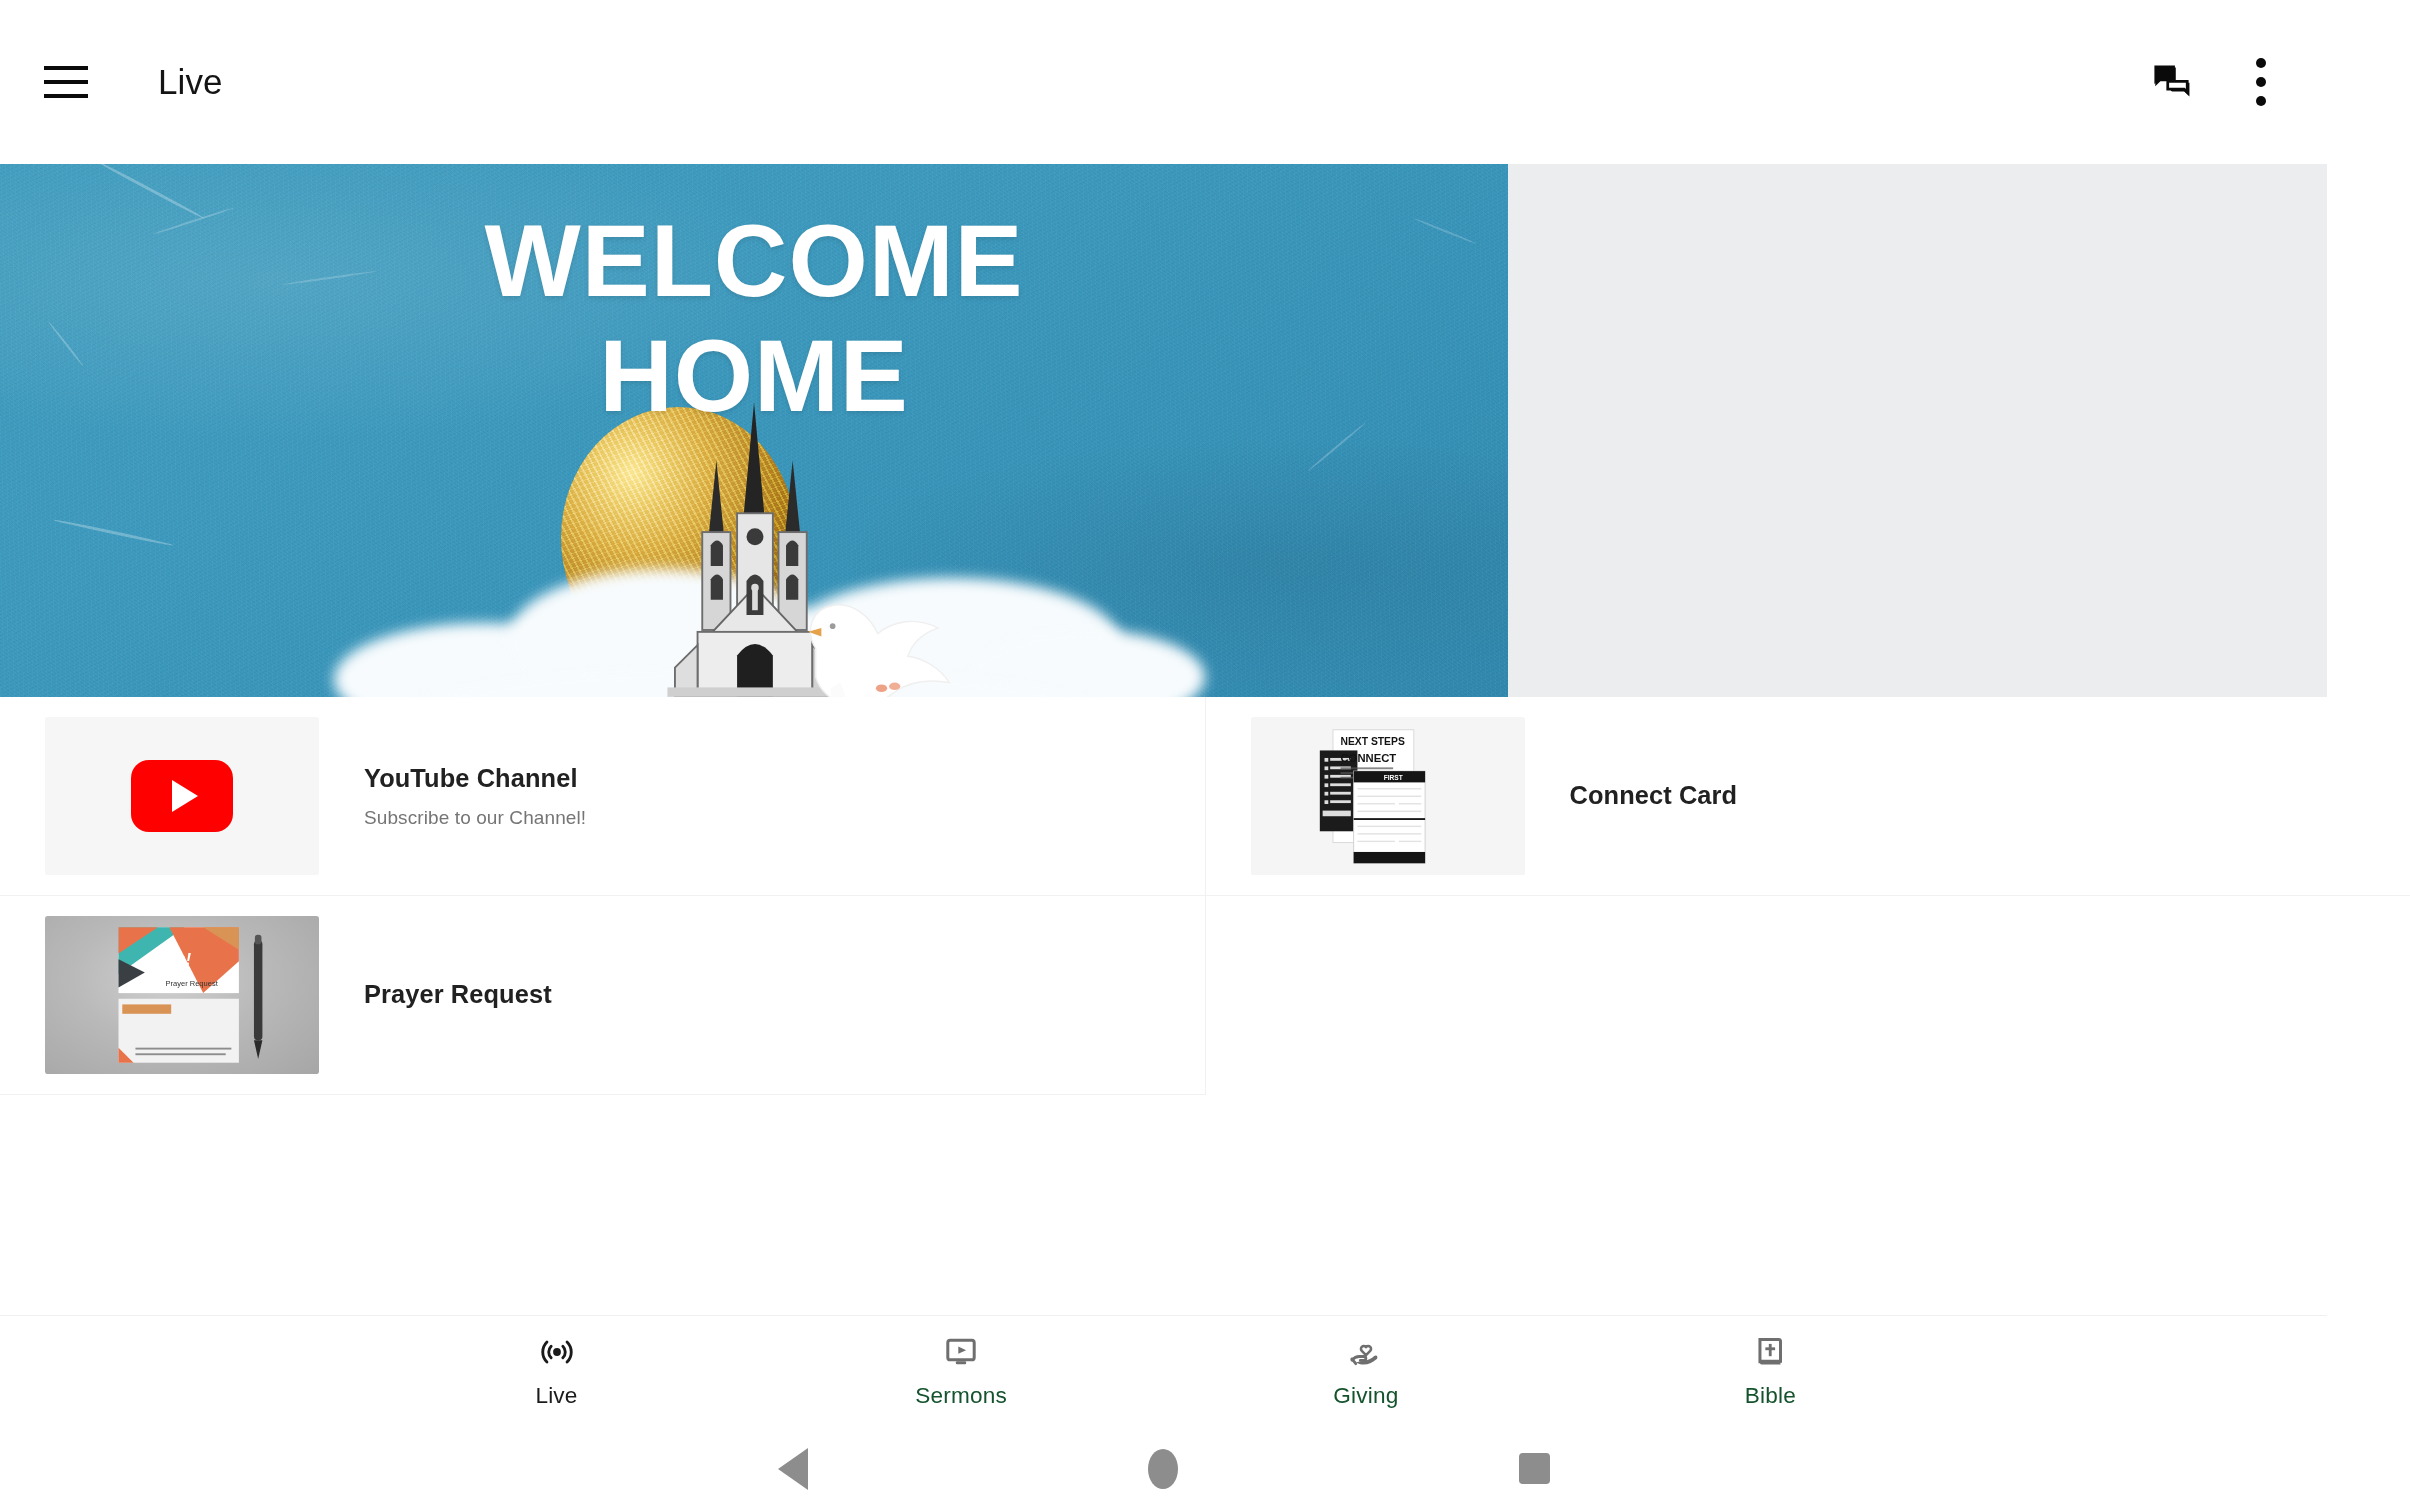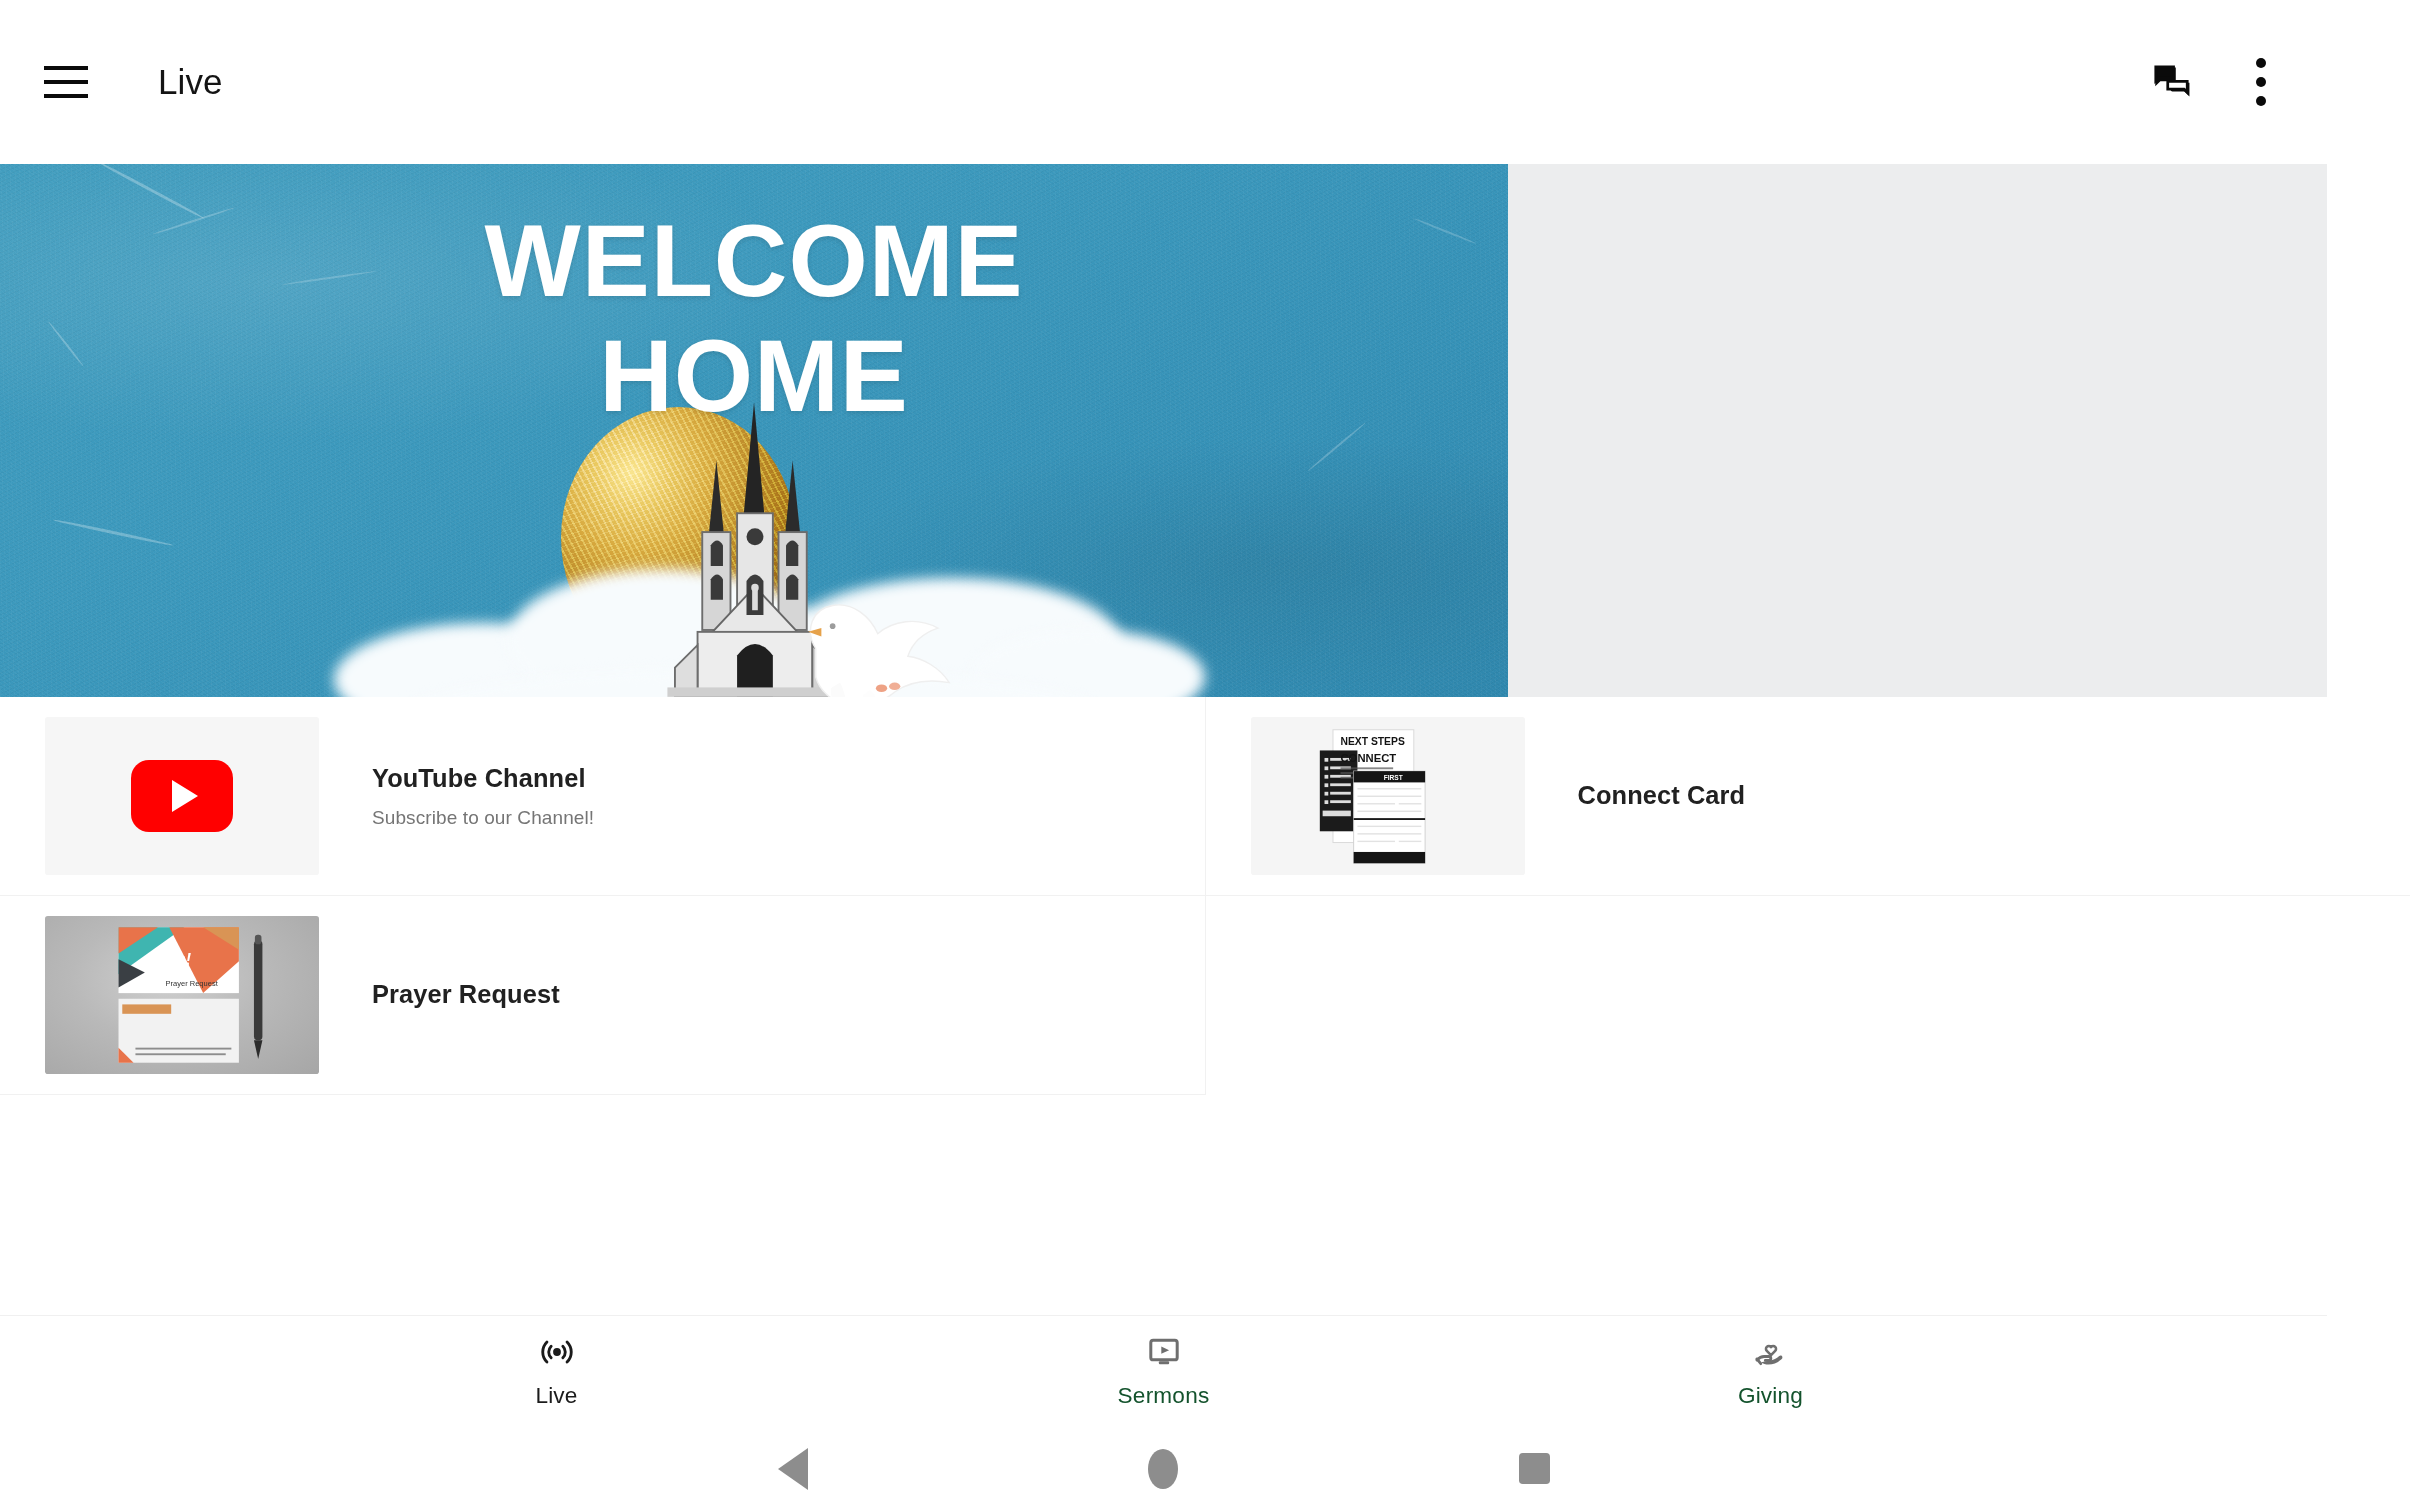--- a/index.html
+++ b/index.html
@@ -135,21 +135,21 @@
   }
   .cell {
     position: relative;
     min-height: 199px;
     background: #ffffff;
     display: flex; align-items: center;
     padding: 0;
     cursor: pointer;
   }
   .cell.bordered-right { border-right: 1.9px solid #f1f1f1; }
-  .cell.bordered-bottom { border-bottom: 1.9px solid #f1f1f1; gap: 8px; }
+  .cell.bordered-bottom { border-bottom: 1.9px solid #f1f1f1; }
   .cell.empty { cursor: default; }
 
   .thumb {
     width: 274px; height: 158px;
     margin-left: 45px;
     flex: 0 0 274px;
     border-radius: 2.8px;
     overflow: hidden;
     position: relative;
     background: #f5f5f5;
@@ -458,20 +458,31 @@
           <svg width="36" height="36" viewBox="0 0 24 24">
             <path d="M12.1 8.6l-.1.1-.1-.1a1.9 1.9 0 0 0-2.7 2.7l2.8 2.8 2.8-2.8a1.9 1.9 0 0 0-2.7-2.7z" fill="none" stroke="#6f6f6f" stroke-width="1.7"></path>
             <path d="M2.6 17.3c1.6-1.6 3.4-2.3 4.8-2.3h3.1c.8 0 1.4.6 1.4 1.3s-.6 1.3-1.4 1.3H8.2" fill="none" stroke="#6f6f6f" stroke-width="1.9" stroke-linecap="round" stroke-linejoin="round"></path>
             <path d="M11 17.6c2.8-.2 4.8-1.5 6.3-2.8 1-.8 2.3-.4 2.3.8 0 .5-.2.9-.6 1.2-2.3 2-5.1 3.6-8.6 3.6-2.1 0-3.7-.7-4.9-1.6" fill="#6f6f6f"></path>
             <path d="M2.6 16.6l2.6 3.2" stroke="#6f6f6f" stroke-width="1.9" stroke-linecap="round"></path>
           </svg>
         </span>
         <span class="navlabel">Giving</span>
       </div>
 
+      <div class="navitem">
+        <span class="navicon">
+          <svg width="36" height="36" viewBox="0 0 24 24">
+            <path d="M5.3 3.6h12.4a1.3 1.3 0 0 1 1.3 1.3v13.3H6.6a1.3 1.3 0 0 0-1.3 1.3V3.6z" fill="none" stroke="#6f6f6f" stroke-width="2"></path>
+            <path d="M5.3 19.4a1.3 1.3 0 0 1 1.3-1.3H19v2.3H6.6a1.3 1.3 0 0 1-1.3-1z" fill="#6f6f6f"></path>
+            <rect x="11.2" y="6.6" width="1.9" height="8.2" fill="#6f6f6f"></rect>
+            <rect x="8.9" y="8.9" width="6.5" height="1.9" fill="#6f6f6f"></rect>
+          </svg>
+        </span>
+        <span class="navlabel">Bible</span>
+      </div>
 
 
     </div>
   </div>
 
   <div class="sysbar">
     <div class="sysrow">
       <span class="sys-back"></span>
       <span class="sys-home"></span>
       <span class="sys-recent"></span>

